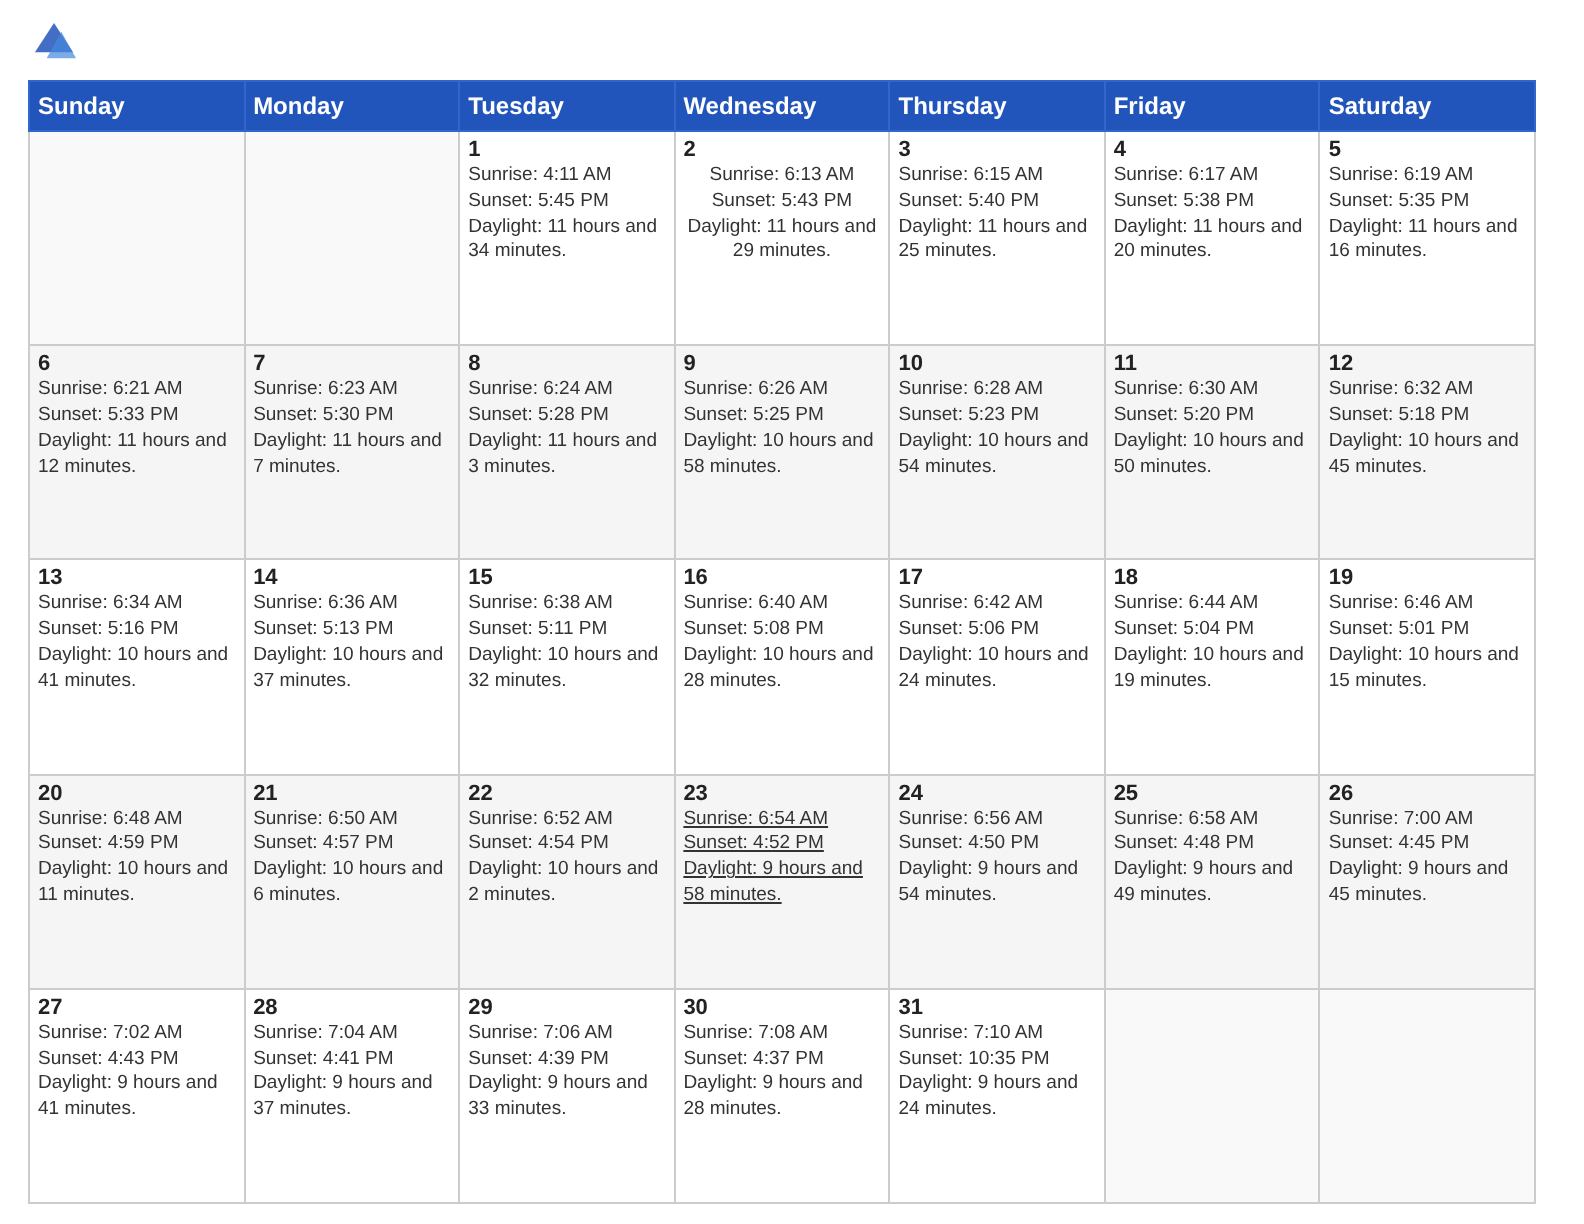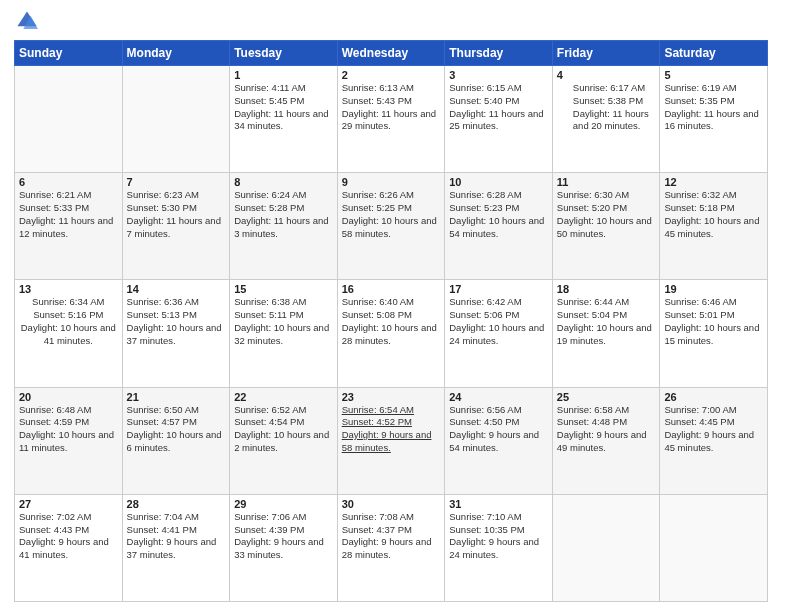--- a/index.html
+++ b/index.html
@@ -148,33 +148,33 @@
           <td class="empty"></td>
           <td class="empty"></td>
           <td>
             <span class="day-number">1</span>
             <div class="day-info" style="white-space: pre-line;">Sunrise: 4:11 AM
 Sunset: 5:45 PM
 Daylight: 11 hours and 34 minutes.</div>
           </td>
           <td>
             <span class="day-number">2</span>
-            <div class="day-info" style="white-space: pre-line;">Sunrise: 6:13 AM
+            <div class="day-info" style="white-space: pre-line; text-align: center;">Sunrise: 6:13 AM
 Sunset: 5:43 PM
 Daylight: 11 hours and 29 minutes.</div>
           </td>
           <td>
             <span class="day-number">3</span>
             <div class="day-info" style="white-space: pre-line;">Sunrise: 6:15 AM
 Sunset: 5:40 PM
 Daylight: 11 hours and 25 minutes.</div>
           </td>
           <td>
             <span class="day-number">4</span>
-            <div class="day-info" style="white-space: pre-line; margin-left: 16px;">Sunrise: 6:17 AM
+            <div class="day-info" style="white-space: pre-line;">Sunrise: 6:17 AM
 Sunset: 5:38 PM
 Daylight: 11 hours and 20 minutes.</div>
           </td>
           <td>
             <span class="day-number">5</span>
             <div class="day-info" style="white-space: pre-line;">Sunrise: 6:19 AM
 Sunset: 5:35 PM
 Daylight: 11 hours and 16 minutes.</div>
           </td>
         </tr>
@@ -218,21 +218,21 @@
           <td>
             <span class="day-number">12</span>
             <div class="day-info" style="white-space: pre-line;">Sunrise: 6:32 AM
 Sunset: 5:18 PM
 Daylight: 10 hours and 45 minutes.</div>
           </td>
         </tr>
         <tr>
           <td>
             <span class="day-number">13</span>
-            <div class="day-info" style="white-space: pre-line; text-align: center;">Sunrise: 6:34 AM
+            <div class="day-info" style="white-space: pre-line;">Sunrise: 6:34 AM
 Sunset: 5:16 PM
 Daylight: 10 hours and 41 minutes.</div>
           </td>
           <td>
             <span class="day-number">14</span>
             <div class="day-info" style="white-space: pre-line;">Sunrise: 6:36 AM
 Sunset: 5:13 PM
 Daylight: 10 hours and 37 minutes.</div>
           </td>
           <td>

